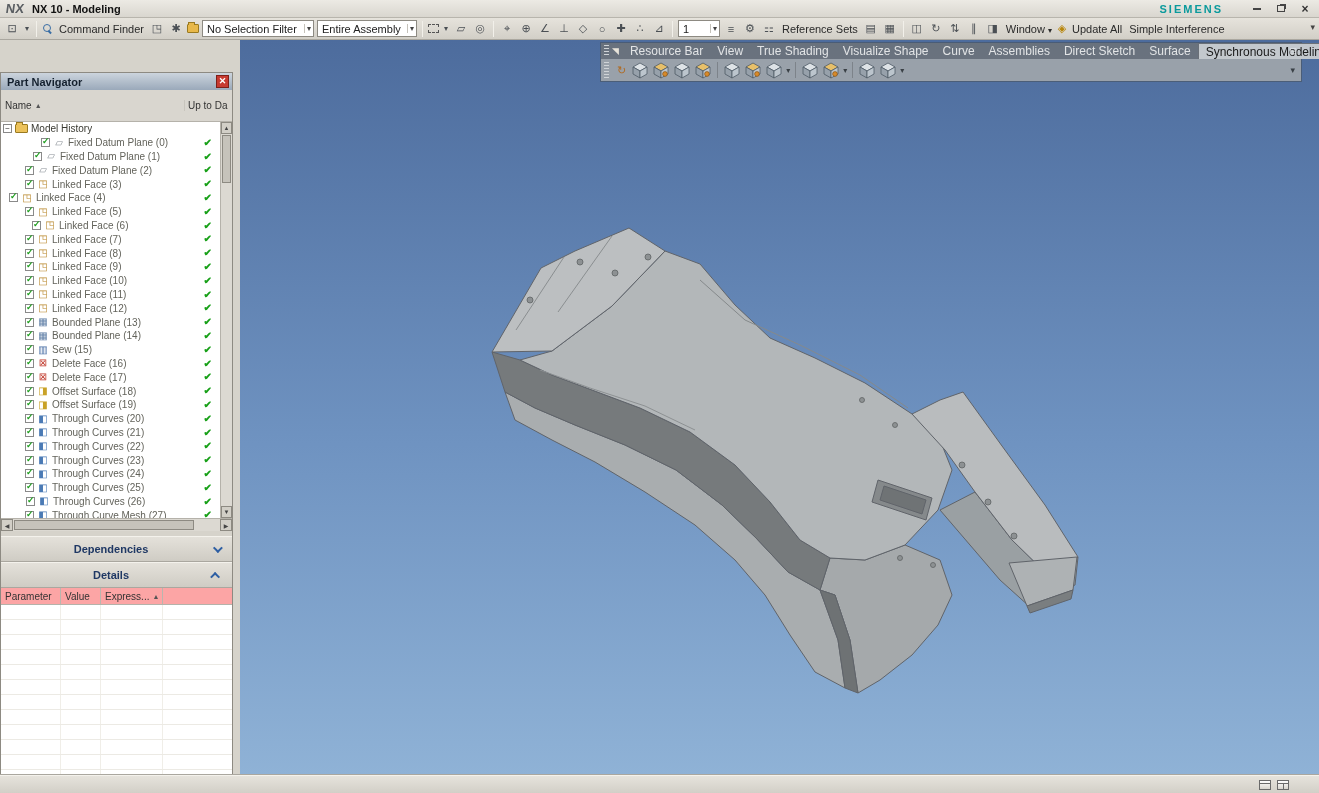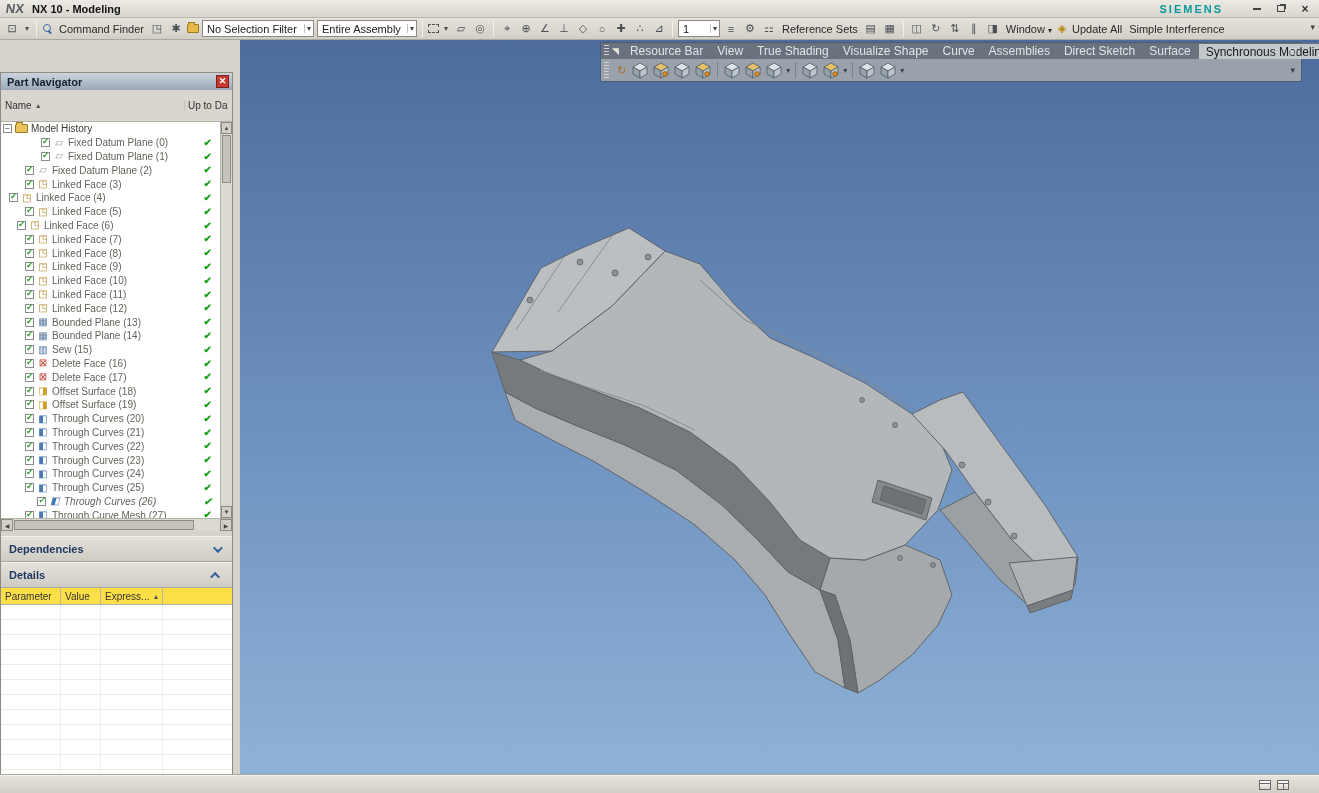--- a/index.html
+++ b/index.html
@@ -117,30 +117,30 @@
   .vthumb { margin:1px; height:48px; background:#c6c3bb; border:1px solid #8d8a82; }
   .hscroll { height:13px; background:#dcd9d2; border-top:1px solid #b5b2aa; display:flex; flex:none; }
   .hscroll .scroll-arrow { width:12px; height:100%; }
   .hthumb { margin:1px; width:180px; background:#c6c3bb; border:1px solid #8d8a82; }
   .hspacer { flex:1; }
 
   
   .section-gap { height:5px; background:#d6d3cb; flex:none; }
   .section-hdr {
     height:20px; background:linear-gradient(#e4e1da,#cfccc4); border-top:1px solid #f4f2ec; border-bottom:1px solid #aaa79f;
-    display:flex; align-items:center; padding:12px 8px; flex:none;
+    display:flex; align-items:center; padding:12px 8px; flex:none;text-align:center;
   }
   .section-title { font-weight:bold; font-size:11px; color:#1f3864; flex:1; }
   .chev { width:7px; height:7px; border-right:2px solid #2e5fa3; border-bottom:2px solid #2e5fa3; flex:none; margin-right:4px; }
   .chev.down { transform:rotate(45deg) translateY(-2px); }
   .chev.up { transform:rotate(-135deg) translateY(-2px); }
 
   
   .details-table { height:213px; background:#fff; flex:none; display:flex; flex-direction:column; overflow:hidden; }
-  .dt-hdr { height:17px; background:#fde047; border-bottom:1px solid #b5b2aa; display:flex; flex:none; font-size:10px; color:#333; }
+  .dt-hdr { height:17px; background:#fca5a5; border-bottom:1px solid #b5b2aa; display:flex; flex:none; font-size:10px; color:#333; }
   .dt-hcell { padding:2px 4px; border-right:1px solid #b9b6ae; display:flex; align-items:center; gap:3px; overflow:hidden; white-space:nowrap; }
   .dt-c0 { width:60px; flex:none; } .dt-c1 { width:40px; flex:none; } .dt-c2 { width:62px; flex:none; } .dt-c3 { flex:1; border-right:none; }
   .dt-row { height:15px; border-bottom:1px solid #eceae4; display:flex; flex:none; }
   .dt-cell { border-right:1px solid #f0eee8; } 
   .dt-row .dt-c2 { border-right:1px solid #f0eee8; }
 
   
   .viewport {
     position:absolute; left:240px; top:0; width:1079px; height:735px;
     background:linear-gradient(#4d6c9d 0%, #6f93c1 55%, #8fb2d6 100%);
@@ -301,21 +301,21 @@
           </div>
           <div>
 
               <div class="tree-row" style="padding-left:40px;">
                 <span class="checkbox"></span>
                 <span class="tree-icon datum-plane"></span>
                 <span class="tree-label">Fixed Datum Plane (0)</span>
                 <span class="status-check">✔</span>
               </div>
 
-              <div class="tree-row" style="padding-left:40px;">
+              <div class="tree-row" style="padding-left:32px;">
                 <span class="checkbox"></span>
                 <span class="tree-icon datum-plane"></span>
                 <span class="tree-label">Fixed Datum Plane (1)</span>
                 <span class="status-check">✔</span>
               </div>
 
               <div class="tree-row" style="padding-left:24px;">
                 <span class="checkbox"></span>
                 <span class="tree-icon datum-plane"></span>
                 <span class="tree-label">Fixed Datum Plane (2)</span>
@@ -336,21 +336,21 @@
                 <span class="status-check">✔</span>
               </div>
 
               <div class="tree-row" style="padding-left:24px;">
                 <span class="checkbox"></span>
                 <span class="tree-icon linked-face"></span>
                 <span class="tree-label">Linked Face (5)</span>
                 <span class="status-check">✔</span>
               </div>
 
-              <div class="tree-row" style="padding-left:16px;">
+              <div class="tree-row" style="padding-left:31px;">
                 <span class="checkbox"></span>
                 <span class="tree-icon linked-face"></span>
                 <span class="tree-label">Linked Face (6)</span>
                 <span class="status-check">✔</span>
               </div>
 
               <div class="tree-row" style="padding-left:24px;">
                 <span class="checkbox"></span>
                 <span class="tree-icon linked-face"></span>
                 <span class="tree-label">Linked Face (7)</span>
@@ -476,21 +476,21 @@
                 <span class="status-check">✔</span>
               </div>
 
               <div class="tree-row" style="padding-left:24px;">
                 <span class="checkbox"></span>
                 <span class="tree-icon through-curves"></span>
                 <span class="tree-label">Through Curves (25)</span>
                 <span class="status-check">✔</span>
               </div>
 
-              <div class="tree-row" style="padding-left:36px;font-style:italic;">
+              <div class="tree-row" style="padding-left:25px;">
                 <span class="checkbox"></span>
                 <span class="tree-icon through-curves"></span>
                 <span class="tree-label">Through Curves (26)</span>
                 <span class="status-check">✔</span>
               </div>
 
               <div class="tree-row" style="padding-left:24px;">
                 <span class="checkbox"></span>
                 <span class="tree-icon through-curves"></span>
                 <span class="tree-label">Through Curve Mesh (27)</span>

